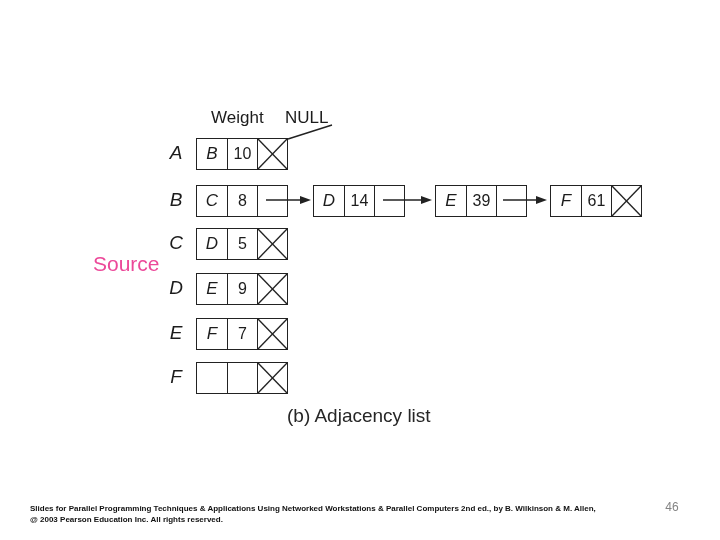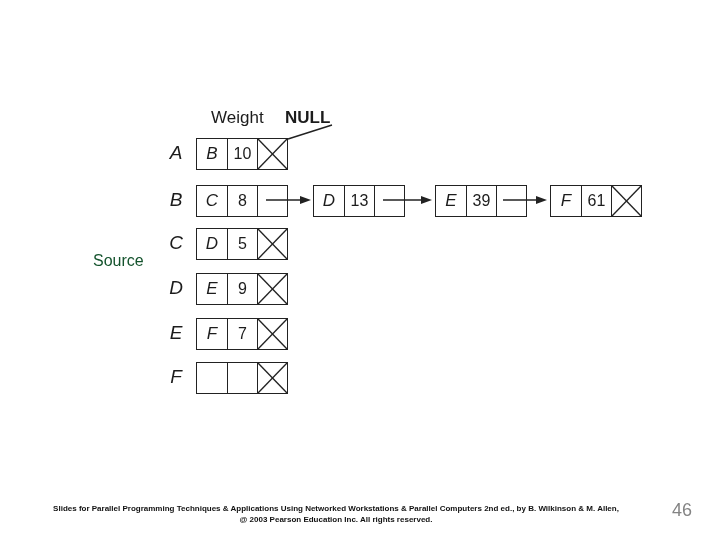--- a/index.html
+++ b/index.html
@@ -4,47 +4,47 @@
 <style>
   html,body{margin:0;padding:0;background:#fff;}
   .slide{
     position:relative;width:720px;height:540px;background:#ffffff;overflow:hidden;
     font-family:"Liberation Sans", sans-serif;color:#1c1c1c;
   }
   
   .diagram{position:absolute;left:0;top:0;width:668px;height:460px;}
   .hdr{position:absolute;font-size:17px;color:#1c1c1c;white-space:nowrap;}
   .weight-label{left:211px;top:108px;}
-  .null-label{left:285px;top:108px;font-weight:bold;}
-  .source-label{position:absolute;left:93px;top:252px;font-size:16px;color:#14532d;}
+  .null-label{left:285px;top:108px;}
+  .source-label{position:absolute;left:93px;top:252px;font-size:21px;color:#ec4899;}
   .row-label{
     position:absolute;width:24px;text-align:center;font-size:19px;font-style:italic;
     line-height:30px;color:#1c1c1c;
   }
   .node{
     position:absolute;width:90px;height:30px;border:1.5px solid #222;display:flex;
     box-sizing:content-box;background:#fff;
   }
   .cell{
     width:30px;height:30px;box-sizing:border-box;display:flex;align-items:center;
     justify-content:center;font-size:16px;color:#1c1c1c;position:relative;
   }
   .cell + .cell{border-left:1.5px solid #222;}
   .cell.vertex{font-style:italic;font-size:17px;}
   .xmark{position:absolute;left:0;top:0;width:100%;height:100%;display:block;}
   .overlay{position:absolute;left:0;top:0;width:720px;height:460px;pointer-events:none;}
   .caption{position:absolute;left:287px;top:405px;font-size:19px;color:#262626;white-space:nowrap;}
   
   .footer{
-    position:absolute;left:30px;top:503px;width:612px;text-align:center;
+    position:absolute;left:30px;top:503px;width:612px;text-align:left;
     font-size:8px;font-weight:bold;color:#111;line-height:11px;
   }
   .page-number{
-    position:absolute;left:652px;top:500px;width:40px;text-align:right;
-    font-size:18px;color:#848484;
+    position:absolute;left:652px;top:500px;width:40px;text-align:center;
+    font-size:12px;color:#848484;
   }
 </style>
 </head>
 <body>
 
 <div class="slide">
   <div class="diagram">
 
     <div class="hdr weight-label">Weight</div>
     <div class="hdr null-label">NULL</div>
@@ -63,21 +63,21 @@
     </div>
 
     <div class="row-label" style="left:164px;top:185px;">B</div>
     <div class="node" style="left:196px;top:185px;">
       <div class="cell vertex">C</div>
       <div class="cell">8</div>
       <div class="cell"></div>
     </div>
     <div class="node" style="left:313px;top:185px;">
       <div class="cell vertex">D</div>
-      <div class="cell">13</div>
+      <div class="cell">14</div>
       <div class="cell"></div>
     </div>
     <div class="node" style="left:435px;top:185px;">
       <div class="cell vertex">E</div>
       <div class="cell">39</div>
       <div class="cell"></div>
     </div>
     <div class="node" style="left:550px;top:185px;">
       <div class="cell vertex">F</div>
       <div class="cell">61</div>
@@ -148,20 +148,21 @@
       <g stroke="#222" stroke-width="1.5" fill="#222">
         <line x1="383" y1="200" x2="424" y2="200"></line>
         <polygon points="432,200 421,196 421,204" stroke="none"></polygon>
       </g>
       <g stroke="#222" stroke-width="1.5" fill="#222">
         <line x1="503" y1="200" x2="539" y2="200"></line>
         <polygon points="547,200 536,196 536,204" stroke="none"></polygon>
       </g>
     </svg>
 
+    <div class="caption">(b) Adjacency list</div>
   </div>
 
   <div class="footer">
     <div>Slides for Parallel Programming Techniques &amp; Applications Using Networked Workstations &amp; Parallel Computers 2nd ed., by B. Wilkinson &amp; M. Allen,</div>
     <div>@ 2003 Pearson Education Inc. All rights reserved.</div>
   </div>
   <div class="page-number">46</div>
 </div>
 
 </body></html>

